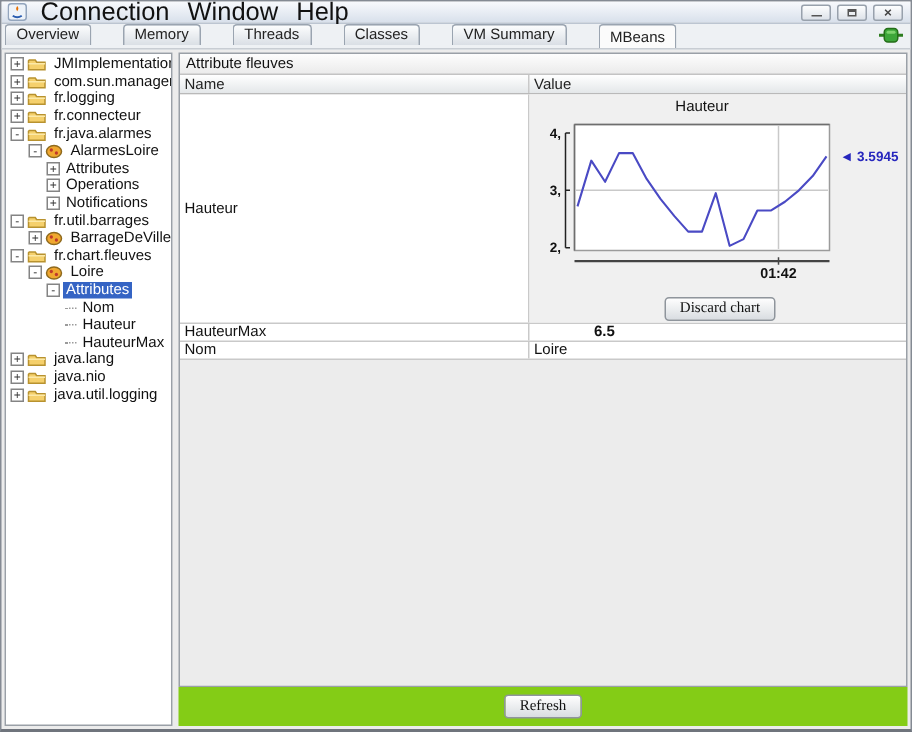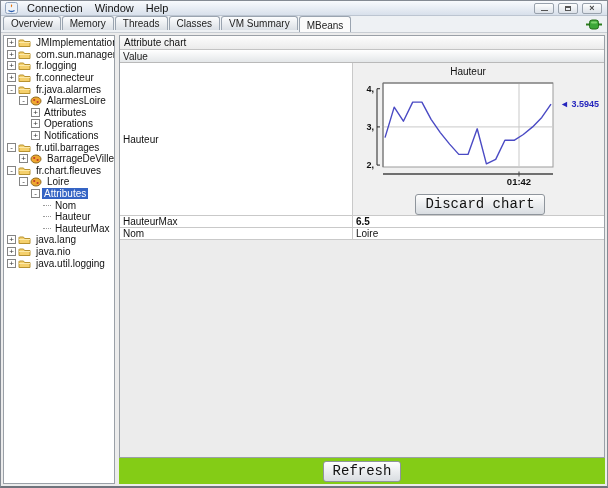--- a/index.html
+++ b/index.html
@@ -7,21 +7,21 @@
   body { background:#ececec; }
 
   .window { width:608px; height:488px; border:1px solid #848a93; border-bottom:2px solid #6f747c;
             background:#ececec; display:flex; flex-direction:column; overflow:hidden; }
 
   
   .titlebar { height:15px; flex:0 0 15px; display:flex; align-items:center;
               background:linear-gradient(#f8fafd,#d8e0eb); border-bottom:1px solid #bcc5d1; padding:0 3px; }
   .app-icon { width:13px; height:12px; margin:0 4px 0 1px; display:inline-flex; }
   .menubar { display:flex; gap:2px; flex:1; }
-  .menu-item { font-size:11px; color:#111; padding:0 5px; line-height:14px; cursor:default; }
+  .menu-item { font-size:17px; color:#111; padding:0 5px; line-height:14px; cursor:default; }
   .win-controls { display:flex; gap:4px; margin-right:2px; }
   .wbtn { width:20px; height:11px; border:1px solid #98a1ac; border-radius:2px;
           background:linear-gradient(#fdfefe,#dde2e9); display:flex; align-items:center; justify-content:center;
           font-size:9px; line-height:9px; color:#444; }
   .wbtn .min-glyph { width:7px; height:1px; background:#555; margin-top:4px; }
   .wbtn .rst-glyph { width:6px; height:5px; border:1px solid #555; border-top-width:2px; }
   .wbtn .cls-glyph { font-size:9px; font-weight:bold; color:#444; }
 
   
   .tabbar { height:17px; flex:0 0 17px; background:#eef1f4; display:flex; align-items:flex-end;
@@ -62,21 +62,21 @@
   .tbl-row { display:flex; border-bottom:1px solid #c9c9c9; background:#fff; }
   .td { font-size:10px; color:#111; padding-left:3px; }
   .row-simple { height:12px; flex:0 0 12px; }
   .row-simple .td { line-height:12px; }
   .row-chart { min-height:153px; }
   .row-chart .name-col { display:flex; align-items:center; }
   .chart-cell { background:#f0f0f0; padding:3px 0 0 2px; }
   .chart-title { width:170px; padding-left:0; margin-left:28px; text-align:center; font-size:10px;
                  color:#111; height:13px; }
   .btn-row { width:250px; text-align:center; margin-top:1px; }
-  .btn { font-family:Liberation Mono, monospace; font-size:14px; color:#111; padding:1px 9px 2px 9px;
+  .btn { font-family:Liberation Serif, serif; font-size:10px; color:#111; padding:1px 9px 2px 9px;
          border:1px solid #8f959c; border-radius:3px; background:linear-gradient(#fefefe,#d9dde1); }
   .tbl-filler { flex:1; background:#ececec; }
   .refresh-strip { height:26px; flex:0 0 26px; background:#84cc16; display:flex;
                    align-items:center; justify-content:center; }
 </style>
 </head>
 <body>
 
 <div class="window">
 
@@ -100,21 +100,21 @@
       <div class="wbtn">
           <span class="rst-glyph"></span>
         </div>
       <div class="wbtn">
           <span class="cls-glyph">×</span>
         </div>
     </div>
   </div>
 
   <div class="tabbar">
-    <div id="tabs" style="display:flex;">
+    <div id="tabs" style="display:flex;gap:20px;">
         <div class="tab">Overview</div>
         <div class="tab">Memory</div>
         <div class="tab">Threads</div>
         <div class="tab">Classes</div>
         <div class="tab">VM Summary</div>
         <div class="tab selected">MBeans</div>
       </div>
     <span class="plug-icon">
       <svg width="18" height="13" viewBox="0 0 18 13">
         <line x1="1" y1="6.5" x2="5" y2="6.5" stroke="#2d7d1f" stroke-width="2"></line>
@@ -287,23 +287,24 @@
               <path d="M1 5.5 L12 5.5" stroke="#fce9a8" stroke-width="1"></path>
             </svg>
           </span>
           <span class="tree-label">java.util.logging</span>
         </div>
       </div>
     <div class="divider"></div>
 
     <div class="right-panel">
       <div class="attr-panel">
-        <div class="attr-header">Attribute chart</div>
+        <div class="attr-header">Attribute fleuves</div>
         <div class="tbl">
           <div class="tbl-head">
+            <div class="th name-col">Name</div>
             <div class="th val-col">Value</div>
           </div>
 
           <div class="tbl-row row-chart">
             <div class="td name-col">Hauteur</div>
             <div class="val-col chart-cell">
               <div class="chart-title">Hauteur</div>
               <svg id="chart-svg" width="252" height="110">
                   <rect x="28" y="4" width="170" height="84" fill="#ffffff" stroke="#9b9b9b"></rect>
                   <line x1="28" y1="4" x2="198" y2="4" stroke="#6e6e6e"></line>
@@ -324,21 +325,21 @@
                   <text x="164" y="106" text-anchor="middle" font-size="9.5" font-weight="bold" fill="#111">01:42</text>
                 </svg>
               <div class="btn-row">
                 <button class="btn">Discard chart</button>
               </div>
             </div>
           </div>
 
           <div class="tbl-row row-simple">
             <div class="td name-col">HauteurMax</div>
-            <div class="td val-col" style="font-weight: bold;">6.5</div>
+            <div class="td val-col" style="font-weight: bold; margin-left: 40px;">6.5</div>
           </div>
 
           <div class="tbl-row row-simple">
             <div class="td name-col">Nom</div>
             <div class="td val-col">Loire</div>
           </div>
 
           <div class="tbl-filler"></div>
         </div>
       </div>

